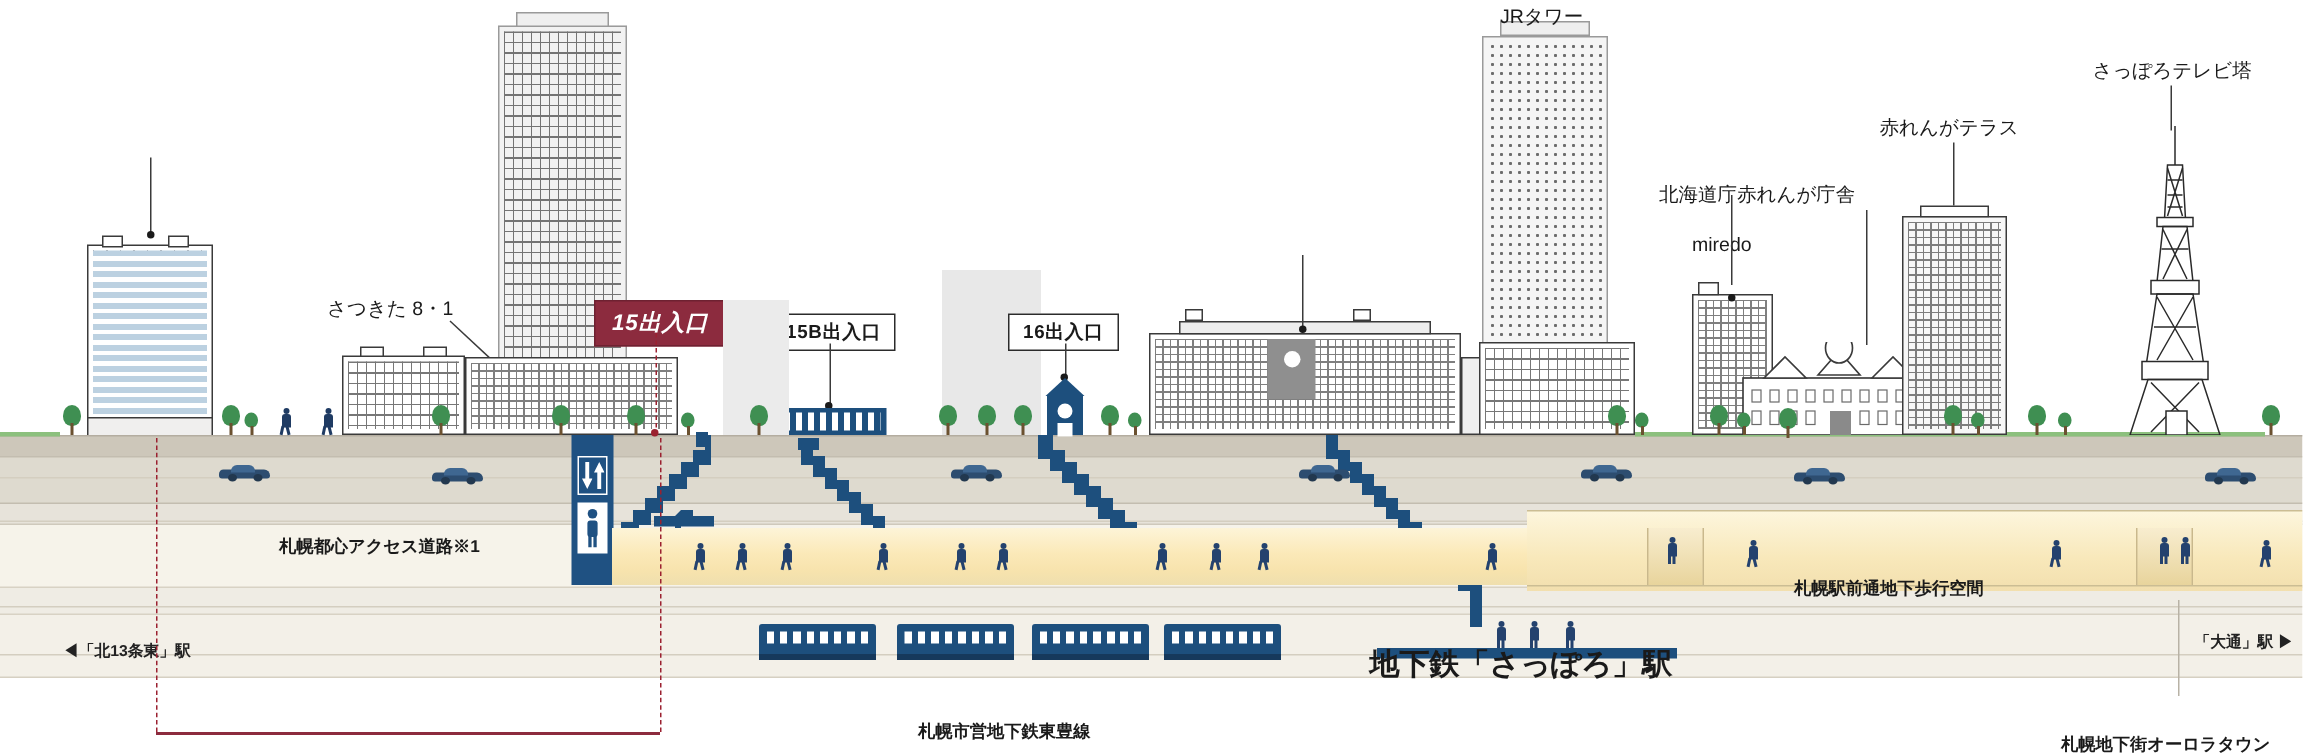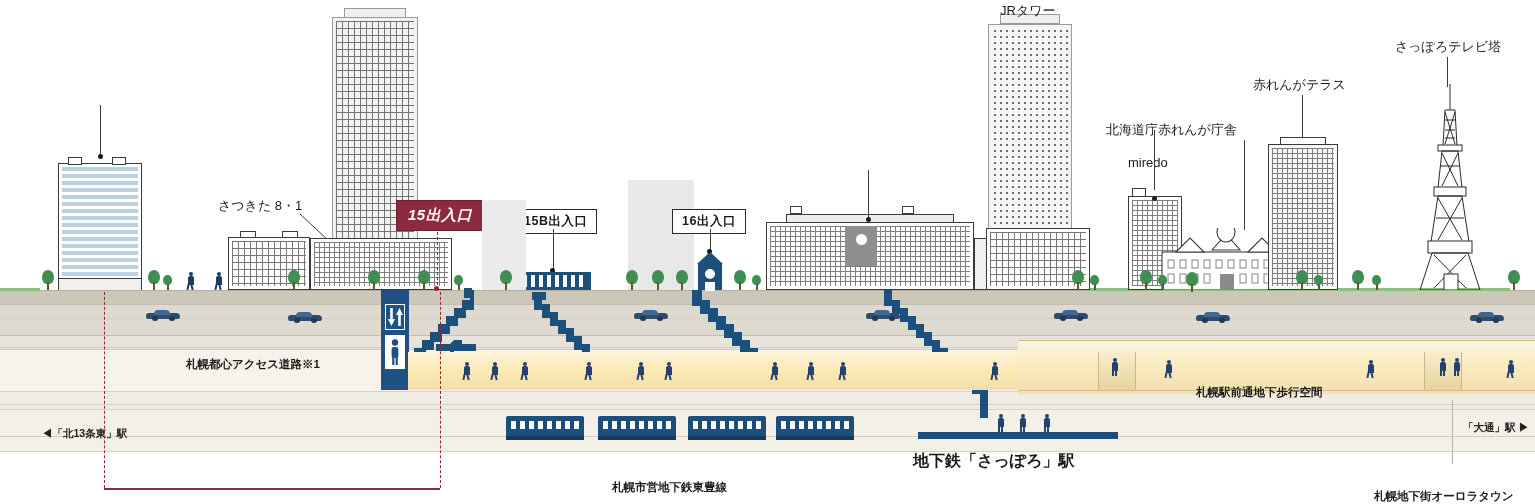--- a/index.html
+++ b/index.html
@@ -669,21 +669,21 @@
   <div class="traincar" style="left:688px; top:416px; width:78px;">
       <div class="wins"></div>
       <div class="skirt"></div>
     </div>
   <div class="traincar" style="left:776px; top:416px; width:78px;">
       <div class="wins"></div>
       <div class="skirt"></div>
     </div>
 
   <div class="plainlabel sm bold" style="left:612px; top:455px;">札幌市営地下鉄東豊線</div>
-  <div class="plainlabel bold" style="left:913px; top:451px; font-size:16px;">地下鉄「さっぽろ」駅</div>
+  <div class="plainlabel bold" style="left:913px; top:429px; font-size:20px;">地下鉄「さっぽろ」駅</div>
   <div class="plainlabel sm bold" style="left:1374px; top:464px;">札幌地下街オーロラタウン</div>
   <div class="vert-sep" style="left:1452px; top:400px; height:64px;"></div>
 
   <div class="stnlabel" style="left:6px; top:427px;margin-left:36px;">◀「北13条東」駅</div>
   <div class="stnlabel" style="right:6px; top:421px;text-align:right;">「大通」駅 ▶</div>
 
   <div class="routedash" style="left:104px; top:292px; height:196px;"></div>
   <div class="routedash" style="left:440px; top:292px; height:196px;"></div>
   <div class="routeline-h" style="left:104px; top:488px; width:336px;"></div>
 

